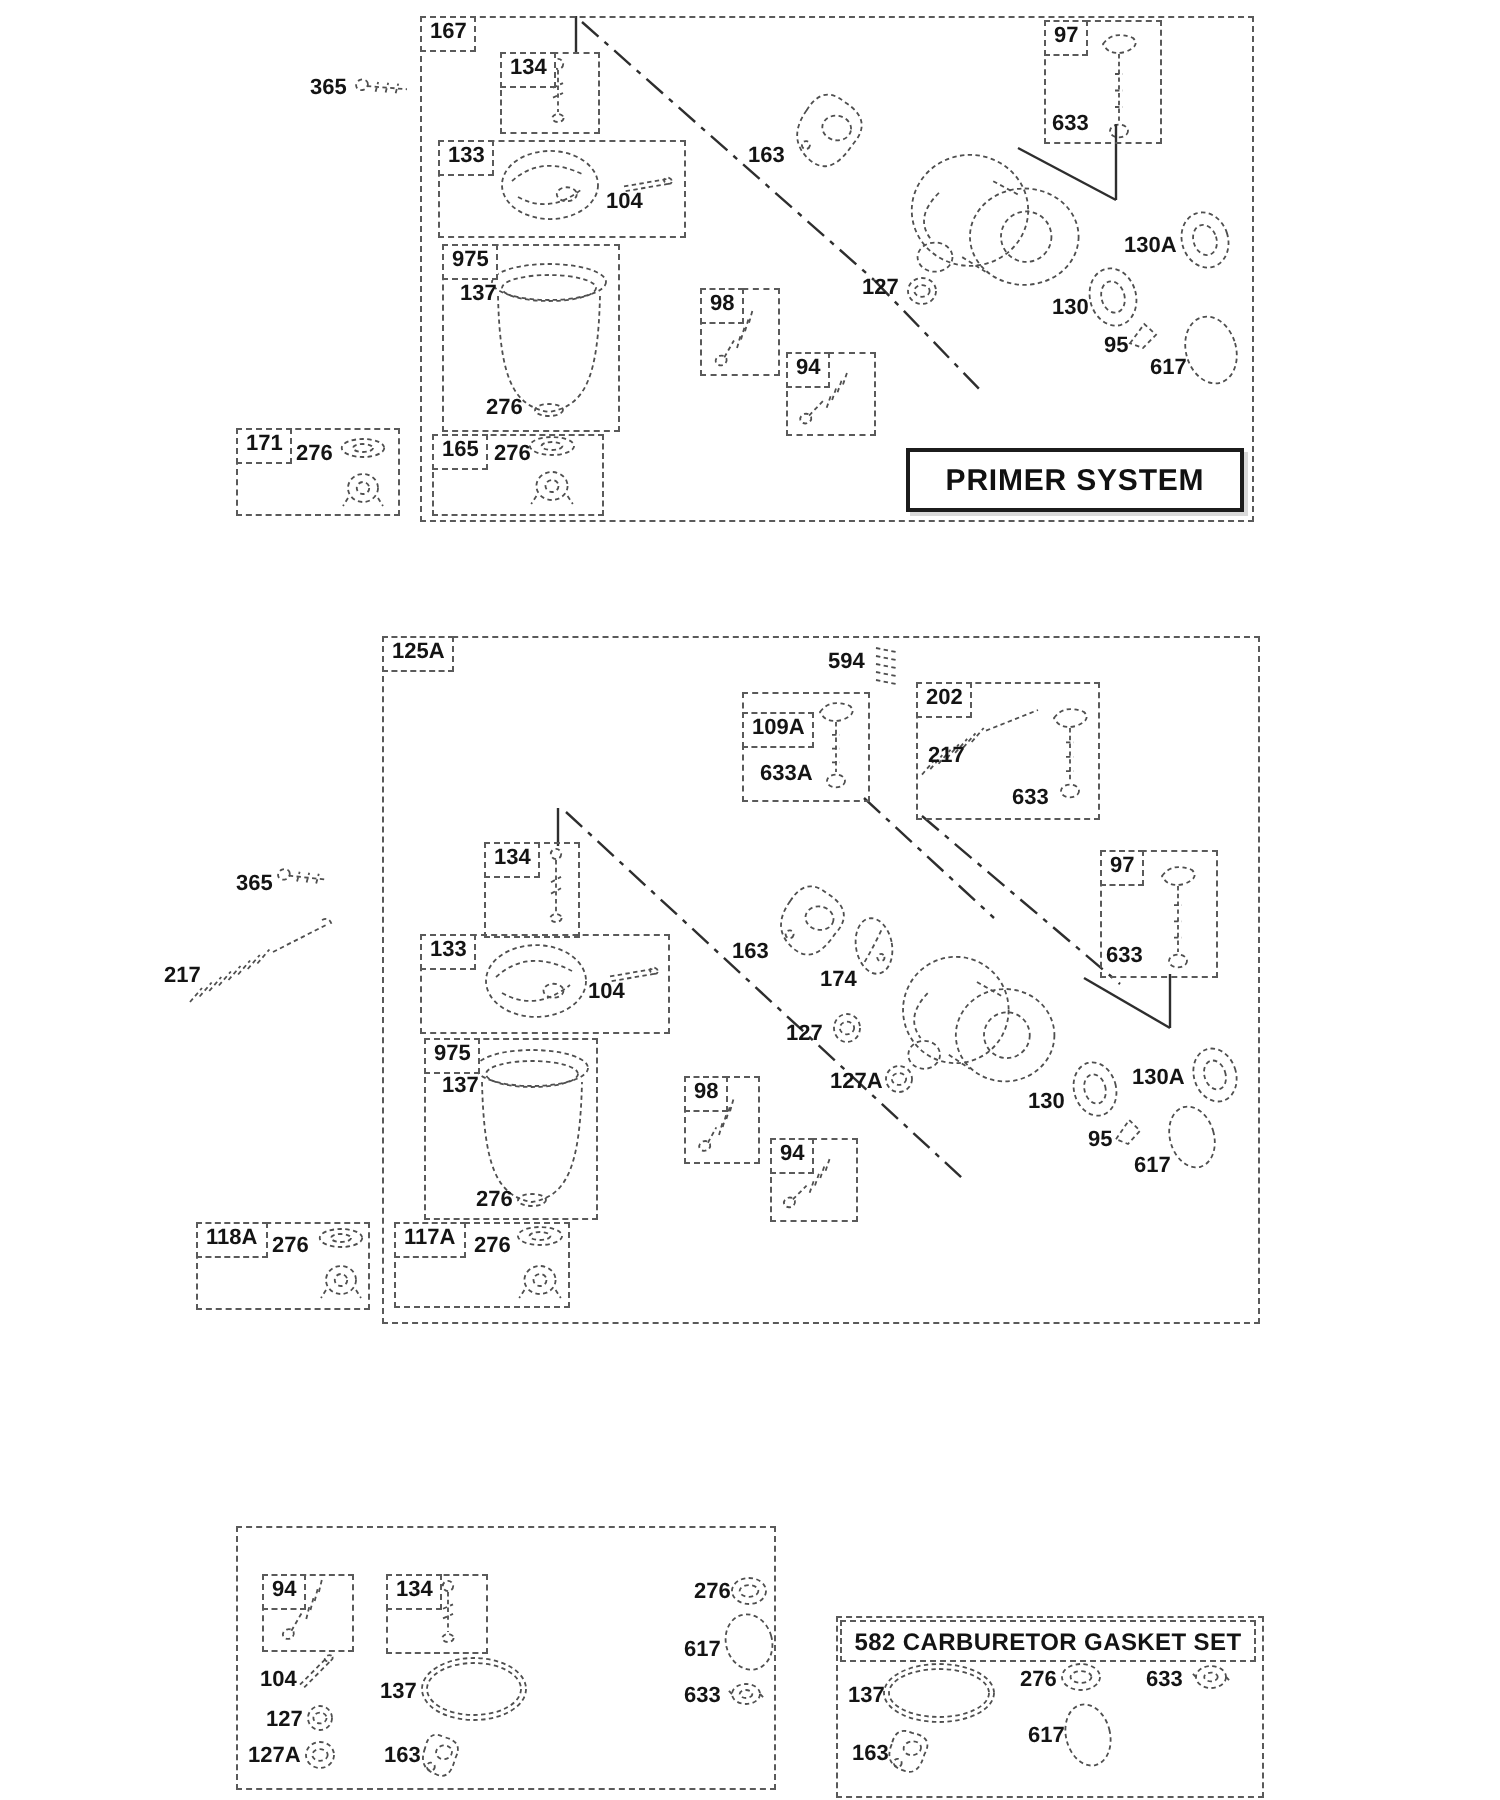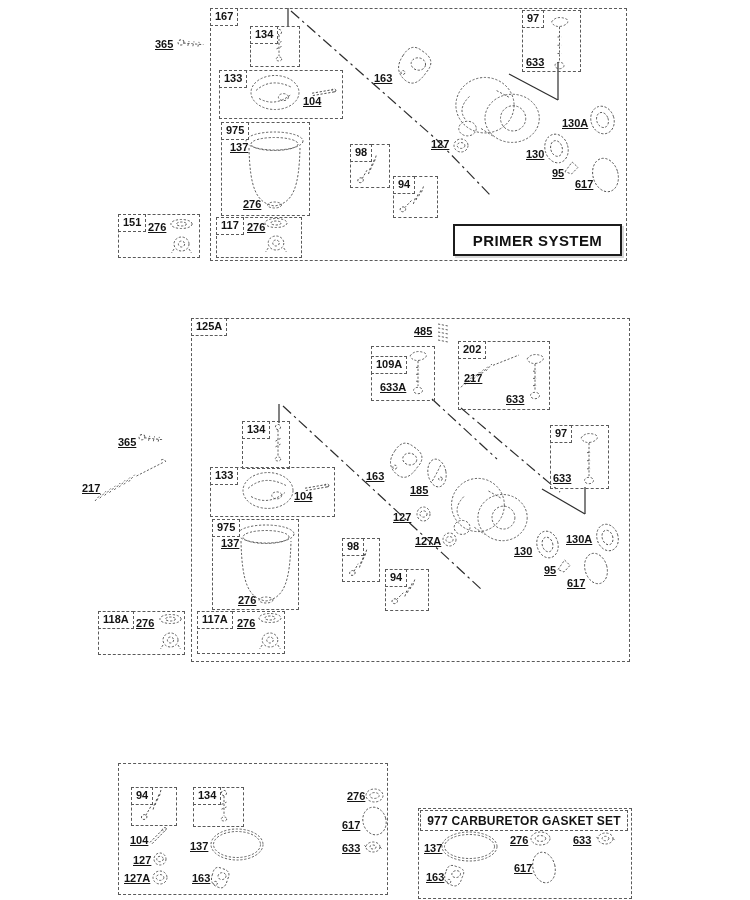--- a/index.html
+++ b/index.html
@@ -6,21 +6,21 @@
   #diagram-root{position:relative;width:750px;height:900px;background:#ffffff;
     font-family:"Liberation Sans",sans-serif;overflow:hidden;}
   #sketch-layer{position:absolute;left:0;top:0;width:750px;height:900px;}
   .sk{fill:none;stroke:#4f4f4f;stroke-width:0.9;stroke-dasharray:2.2 1.7;}
   .ls{stroke:#2e2e2e;stroke-width:1.2;}
   .ld{stroke:#2e2e2e;stroke-width:1.2;stroke-dasharray:11 4 2.5 4;}
   .frame{position:absolute;border:1px dashed #5a5a5a;background:transparent;}
   .chip{position:absolute;border:1px dashed #5a5a5a;background:#fff;font-size:11px;
     font-weight:700;color:#141414;padding:1px 4px;line-height:1.25;}
   .part-label{position:absolute;font-size:11px;font-weight:700;color:#141414;
-    white-space:nowrap;line-height:1.1;text-decoration:underline;}
+    white-space:nowrap;line-height:1.1;}
   .system-label{position:absolute;border:2px solid #1c1c1c;background:#fff;font-weight:700;
     font-size:15px;color:#111;display:flex;align-items:center;justify-content:center;
     letter-spacing:0.4px;box-shadow:2px 2px 0 rgba(0,0,0,0.15);}
   .kit-header{position:absolute;border:1px dashed #5a5a5a;background:#fff;font-weight:700;
     font-size:12px;color:#141414;display:flex;align-items:center;justify-content:center;
     letter-spacing:0.2px;}
   .watermark{position:absolute;left:192px;top:430px;font-size:31px;font-weight:700;
     color:rgba(130,130,130,0.5);letter-spacing:0.5px;z-index:30;pointer-events:none;
     text-shadow:0 0 1px rgba(220,220,220,0.8);}
 </style>
@@ -379,24 +379,24 @@
     <div class="frame subframe" style="left: 250px; top: 26px; width: 48px; height: 39px;"></div>
     <div class="chip" style="left: 250px; top: 26px;">134</div>
     <div class="frame subframe" style="left: 219px; top: 70px; width: 122px; height: 47px;"></div>
     <div class="chip" style="left: 219px; top: 70px;">133</div>
     <div class="part-label" style="left: 303px; top: 95px;">104</div>
     <div class="frame subframe" style="left: 221px; top: 122px; width: 87px; height: 92px;"></div>
     <div class="chip" style="left: 221px; top: 122px;">975</div>
     <div class="part-label" style="left: 230px; top: 141px;">137</div>
     <div class="part-label" style="left: 243px; top: 198px;">276</div>
     <div class="frame subframe" style="left: 216px; top: 217px; width: 84px; height: 39px;"></div>
-    <div class="chip" style="left: 216px; top: 217px;">117</div>
+    <div class="chip" style="left: 216px; top: 217px;">165</div>
     <div class="part-label" style="left: 247px; top: 221px;">276</div>
     <div class="frame subframe" style="left: 118px; top: 214px; width: 80px; height: 42px;"></div>
-    <div class="chip" style="left: 118px; top: 214px;">151</div>
+    <div class="chip" style="left: 118px; top: 214px;">171</div>
     <div class="part-label" style="left: 148px; top: 221px;">276</div>
     <div class="frame subframe" style="left: 350px; top: 144px; width: 38px; height: 42px;"></div>
     <div class="chip" style="left: 350px; top: 144px;">98</div>
     <div class="frame subframe" style="left: 393px; top: 176px; width: 43px; height: 40px;"></div>
     <div class="chip" style="left: 393px; top: 176px;">94</div>
     <div class="frame subframe" style="left: 522px; top: 10px; width: 57px; height: 60px;"></div>
     <div class="chip" style="left: 522px; top: 10px;">97</div>
     <div class="part-label" style="left: 526px; top: 56px;">633</div>
     <div class="part-label" style="left: 155px; top: 38px;">365</div>
     <div class="part-label" style="left: 374px; top: 72px;">163</div>
@@ -431,42 +431,42 @@
     <div class="part-label" style="left: 136px; top: 617px;">276</div>
     <div class="frame subframe" style="left: 342px; top: 538px; width: 36px; height: 42px;"></div>
     <div class="chip" style="left: 342px; top: 538px;">98</div>
     <div class="frame subframe" style="left: 385px; top: 569px; width: 42px; height: 40px;"></div>
     <div class="chip" style="left: 385px; top: 569px;">94</div>
     <div class="frame subframe" style="left: 550px; top: 425px; width: 57px; height: 62px;"></div>
     <div class="chip" style="left: 550px; top: 425px;">97</div>
     <div class="part-label" style="left: 553px; top: 472px;">633</div>
     <div class="part-label" style="left: 118px; top: 436px;">365</div>
     <div class="part-label" style="left: 82px; top: 482px;">217</div>
-    <div class="part-label" style="left: 414px; top: 325px;">485</div>
+    <div class="part-label" style="left: 414px; top: 325px;">594</div>
     <div class="part-label" style="left: 366px; top: 470px;">163</div>
-    <div class="part-label" style="left: 410px; top: 484px;">185</div>
+    <div class="part-label" style="left: 410px; top: 484px;">174</div>
     <div class="part-label" style="left: 393px; top: 511px;">127</div>
     <div class="part-label" style="left: 415px; top: 535px;">127A</div>
     <div class="part-label" style="left: 514px; top: 545px;">130</div>
     <div class="part-label" style="left: 566px; top: 533px;">130A</div>
     <div class="part-label" style="left: 544px; top: 564px;">95</div>
     <div class="part-label" style="left: 567px; top: 577px;">617</div>
     <div class="frame" style="left: 118px; top: 763px; width: 268px; height: 130px;"></div>
     <div class="frame subframe" style="left: 131px; top: 787px; width: 44px; height: 37px;"></div>
     <div class="chip" style="left: 131px; top: 787px;">94</div>
     <div class="frame subframe" style="left: 193px; top: 787px; width: 49px; height: 38px;"></div>
     <div class="chip" style="left: 193px; top: 787px;">134</div>
     <div class="part-label" style="left: 130px; top: 834px;">104</div>
     <div class="part-label" style="left: 133px; top: 854px;">127</div>
     <div class="part-label" style="left: 124px; top: 872px;">127A</div>
     <div class="part-label" style="left: 190px; top: 840px;">137</div>
     <div class="part-label" style="left: 192px; top: 872px;">163</div>
     <div class="part-label" style="left: 347px; top: 790px;">276</div>
     <div class="part-label" style="left: 342px; top: 819px;">617</div>
     <div class="part-label" style="left: 342px; top: 842px;">633</div>
     <div class="frame" style="left: 418px; top: 808px; width: 212px; height: 89px;"></div>
-    <div class="kit-header" style="left: 420px; top: 810px; width: 206px; height: 19px;">977 CARBURETOR GASKET SET</div>
+    <div class="kit-header" style="left: 420px; top: 810px; width: 206px; height: 19px;">582 CARBURETOR GASKET SET</div>
     <div class="part-label" style="left: 424px; top: 842px;">137</div>
     <div class="part-label" style="left: 426px; top: 871px;">163</div>
     <div class="part-label" style="left: 510px; top: 834px;">276</div>
     <div class="part-label" style="left: 514px; top: 862px;">617</div>
     <div class="part-label" style="left: 573px; top: 834px;">633</div>
   </div>
 
 </body></html>

